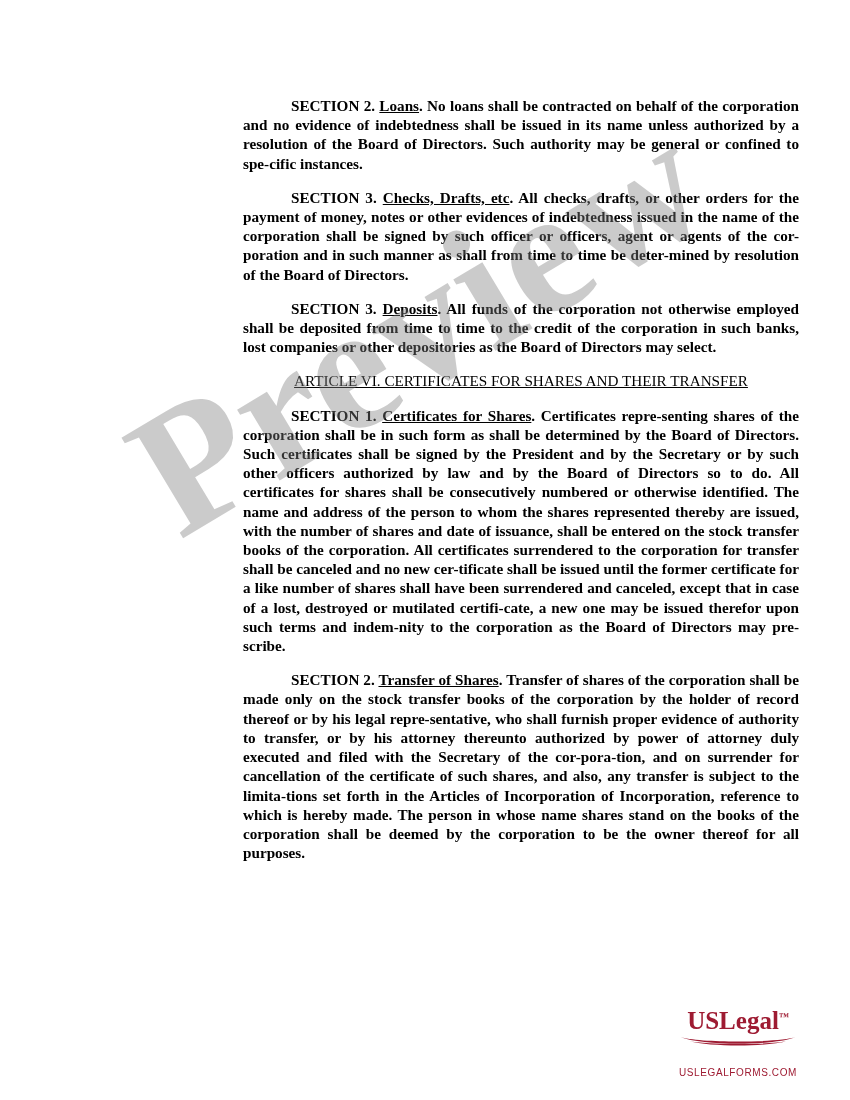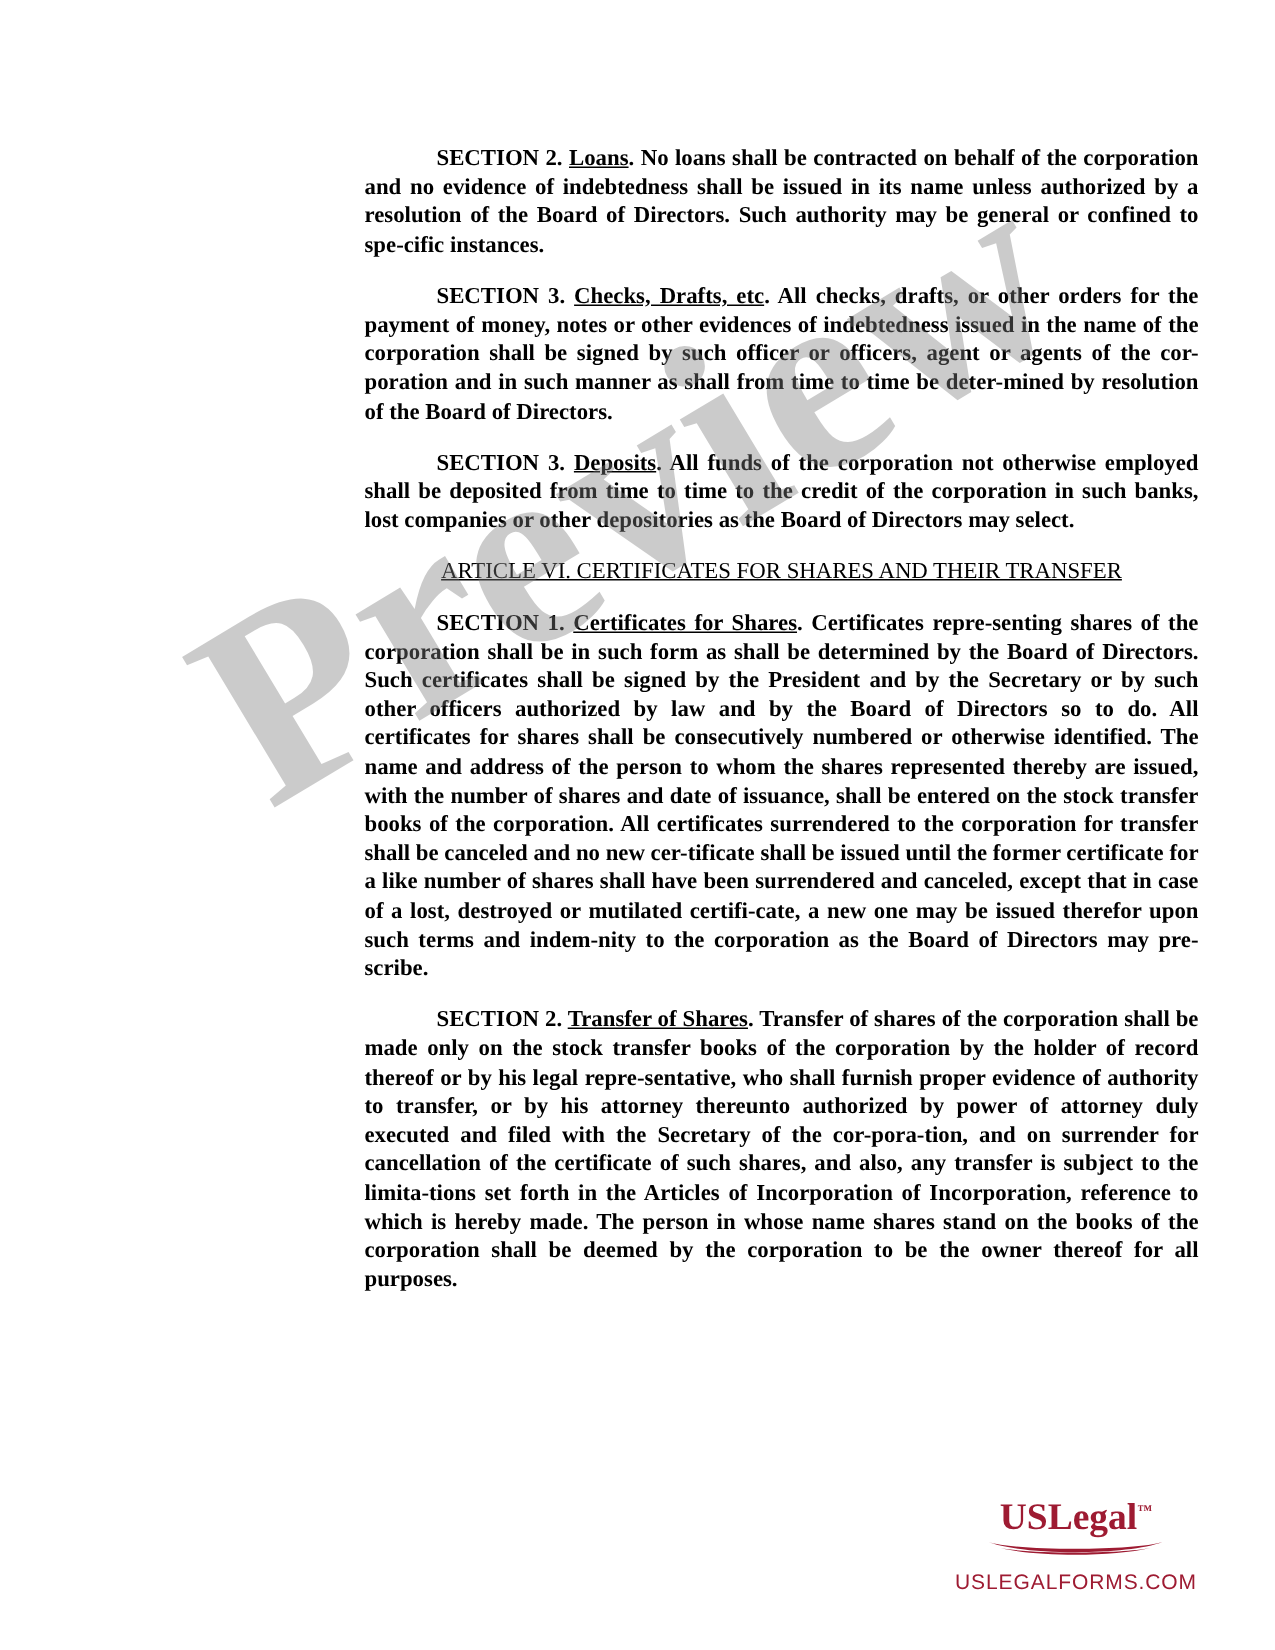--- a/index.html
+++ b/index.html
@@ -72,21 +72,21 @@
     transform: rotate(-31deg);
     transform-origin: left top;
     white-space: nowrap;
     letter-spacing: 2px;
   }
 
   
   .footer-logo {
     position: absolute;
     right: 52px;
-    bottom: 38px;
+    bottom: 22px;
     text-align: center;
     z-index: 4;
   }
   .footer-logo .brand {
     font-family: "Liberation Serif", serif;
     font-size: 25px;
     font-weight: bold;
     color: #9e1b32;
     letter-spacing: 0px;
     line-height: 26px;
@@ -96,24 +96,24 @@
     font-size: 10px;
     vertical-align: super;
   }
   .footer-logo .swoosh {
     display: block;
     margin: 0 auto;
     height: 14px;
   }
   .footer-logo .site {
     font-family: "Liberation Sans", sans-serif;
-    font-size: 14px;
+    font-size: 10px;
     color: #9e1b32;
     letter-spacing: 0.6px;
-    margin-top: 7px;
+    margin-top: 19px;
     white-space: nowrap;
   }
 </style>
 </head>
 <body>
 
 <div class="page">
 
   <div class="doc-body">
     <div id="paras-before">

